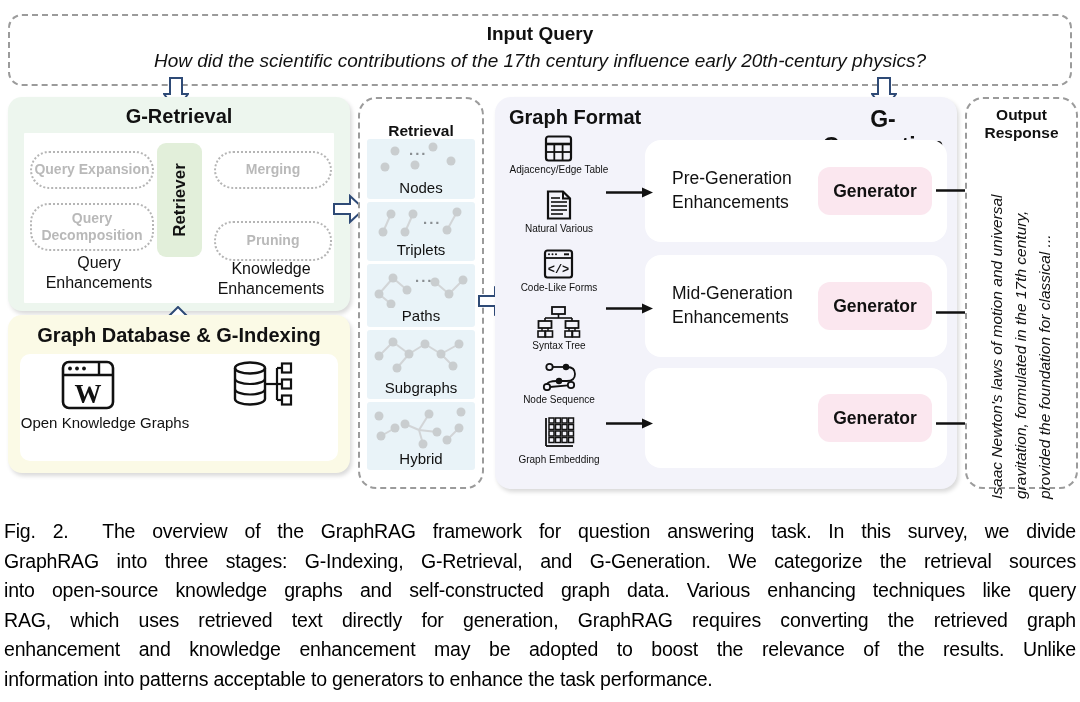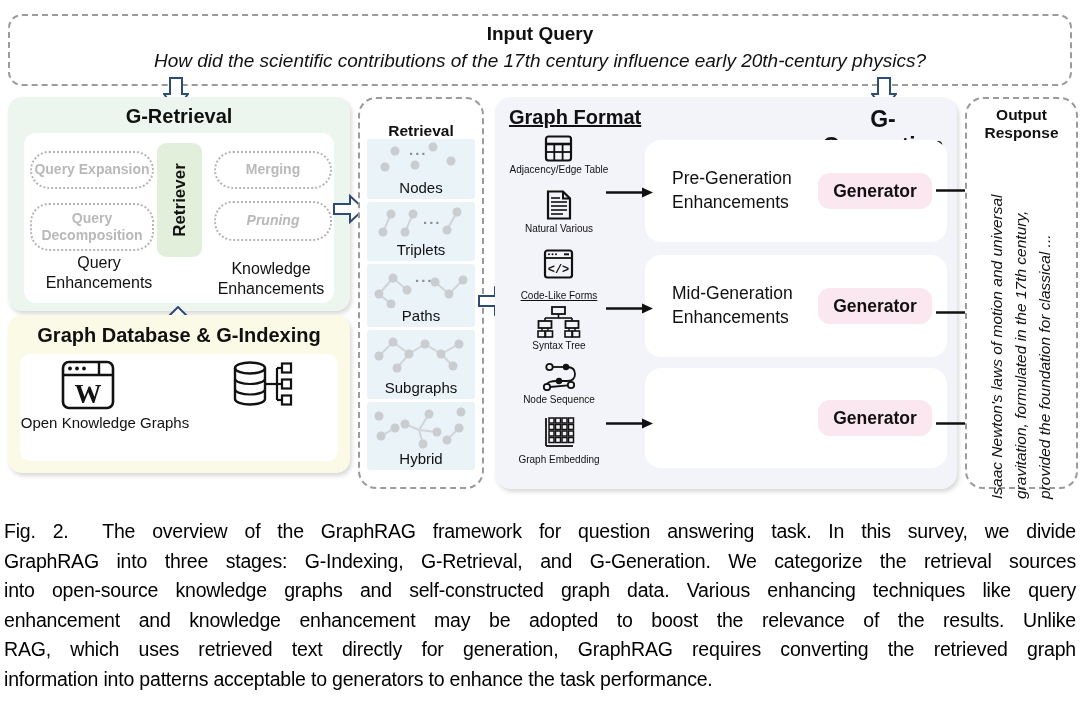--- a/index.html
+++ b/index.html
@@ -9,21 +9,21 @@
   
   .dashed{border:2px dashed #9b9b9b;border-radius:14px;background:#fff;box-sizing:border-box;}
   
   #iq{left:8px;top:14px;width:1064px;height:72px;text-align:center;}
   #iq .t{margin-top:7px;font-size:19px;font-weight:700;}
   #iq .q{margin-top:5px;font-size:19px;font-style:italic;}
   
   #gr{left:8px;top:97px;width:342px;height:214px;background:#edf6ee;border-radius:14px;
       box-shadow:2px 3px 4px rgba(0,0,0,.15);}
   #gr .t{text-align:center;margin-top:8px;font-size:20px;font-weight:700;}
-  #gr-in{left:16px;top:36px;width:310px;height:170px;background:#fff;border-radius:12px;}
+  #gr-in{left:16px;top:36px;width:310px;height:170px;background:#fff;border-radius:1px;}
   .dpill{border:2.5px dotted #b5b5b5;border-radius:19px;color:#b9b9b9;font-weight:700;
          font-size:14px;display:flex;align-items:center;justify-content:center;text-align:center;
          box-sizing:border-box;line-height:1.25;}
   .grp{font-size:16px;line-height:20px;text-align:center;color:#111;}
   #retriever{left:133px;top:10px;width:45px;height:114px;background:#e2efda;border-radius:9px;}
   #retriever span{position:absolute;left:50%;top:50%;transform:translate(-50%,-50%) rotate(-90deg);
       font-size:17px;font-weight:700;white-space:nowrap;}
   
   #gi{left:8px;top:315px;width:342px;height:158px;background:#fbfae6;border-radius:14px;
       box-shadow:2px 3px 4px rgba(0,0,0,.15);}
@@ -32,28 +32,28 @@
   .srclab{position:absolute;top:60px;font-size:15px;line-height:18px;text-align:center;}
   
   #rr{left:358px;top:97px;width:126px;height:392px;border-radius:18px;}
   #rr .t{text-align:center;margin-top:23px;font-size:15.5px;font-weight:700;line-height:18px;}
   .cell{position:absolute;left:7px;width:108px;background:#e9f3f8;border-radius:3px;}
   .cell .lab{position:absolute;bottom:3px;width:100%;text-align:center;font-size:15px;}
   .dots{position:absolute;color:#8a8f92;font-weight:700;font-size:15px;letter-spacing:2px;}
   
   #fp{left:495px;top:97px;width:462px;height:392px;background:#f3f3fa;border-radius:16px;
       box-shadow:2px 3px 4px rgba(0,0,0,.15);}
-  #fp .t1{position:absolute;left:14px;top:9px;font-size:20px;font-weight:700;text-decoration:underline;}
+  #fp .t1{position:absolute;left:14px;top:9px;font-size:20px;font-weight:700;}
   #fp .t2{position:absolute;left:322px;top:9px;width:132px;font-size:23px;font-weight:700;text-align:center;}
   .fico{position:absolute;left:38px;width:50px;text-align:center;}
   .flab{position:absolute;left:-12px;width:152px;text-align:center;font-size:10px;}
   .stage-box{position:absolute;left:150px;width:302px;background:#fff;border-radius:16px;}
   .stage-box .sl{position:absolute;left:27px;top:50%;transform:translateY(-50%);width:158px;
       font-size:17.5px;line-height:1.35;}
-  .gpill{position:absolute;right:15px;top:50%;transform:translateY(-50%);width:114px;height:36px;
+  .gpill{position:absolute;right:15px;top:50%;transform:translateY(-50%);width:114px;height:48px;
       background:#fbe7ef;border-radius:12px;display:flex;align-items:center;justify-content:center;
       font-size:17.5px;font-weight:700;}
   
   #or{left:965px;top:97px;width:113px;height:392px;border-radius:18px;}
   #or .t{text-align:center;margin-top:7px;font-size:15.5px;font-weight:700;line-height:18px;}
   #or .rot{position:absolute;left:54px;top:232px;width:336px;transform:translate(-50%,-50%) rotate(-90deg);
       font-size:15.5px;font-style:italic;line-height:1.55;text-align:left;color:#111;}
   
   #cap{left:4px;top:517px;width:1072px;font-size:19.5px;letter-spacing:-0.2px;line-height:29.5px;color:#000;}
   #cap .cl{text-align:justify;text-align-last:justify;white-space:pre-wrap;}
@@ -79,21 +79,21 @@
 
   <div id="gr" class="abs">
     <div class="t">G-Retrieval</div>
     <div id="gr-in" class="abs">
       <div class="abs dpill" style="left:6px;top:18px;width:124px;height:38px;">Query Expansion</div>
       <div class="abs dpill" style="left:6px;top:70px;width:124px;height:48px;">Query Decomposition</div>
       <div id="retriever" class="abs">
         <span>Retriever</span>
       </div>
       <div class="abs dpill" style="left:190px;top:18px;width:118px;height:38px;">Merging</div>
-      <div class="abs dpill" style="left:190px;top:68px;width:118px;height:40px;font-style:italic;">Pruning</div>
+      <div class="abs dpill" style="left:190px;top:88px;width:118px;height:40px;">Pruning</div>
       <div class="abs grp" style="left:0px;top:120px;width:150px;">Query Enhancements</div>
       <div class="abs grp" style="left:172px;top:126px;width:150px;">Knowledge Enhancements</div>
     </div>
   </div>
 
   <svg class="abs" style="left:165px;top:306px;" width="26" height="29">
     <polygon points="7,28 19,28 19,13 25,13 13,1 1,13 7,13" fill="#fff" stroke="#2e4a76" stroke-width="2"></polygon>
   </svg>
 
   <div id="gi" class="abs">
@@ -276,21 +276,21 @@
 
     <svg class="fico" style="top:152px;" width="50" height="30">
       <rect x="12" y="1.5" width="27" height="27" rx="2.5" fill="none" stroke="#111" stroke-width="2.2"></rect>
       <line x1="12" y1="9" x2="39" y2="9" stroke="#111" stroke-width="1.8"></line>
       <circle cx="16" cy="5.3" r="1" fill="#111"></circle>
         <circle cx="19.5" cy="5.3" r="1" fill="#111"></circle>
         <circle cx="23" cy="5.3" r="1" fill="#111"></circle>
       <line x1="31" y1="5.3" x2="36" y2="5.3" stroke="#111" stroke-width="2"></line>
       <text x="25.5" y="24" text-anchor="middle" font-family="Liberation Mono,monospace" font-size="12" font-weight="700" fill="#111">&lt;/&gt;</text>
     </svg>
-    <div class="flab" style="top:193px;text-decoration:underline;">Code-Like Forms</div>
+    <div class="flab" style="top:185px;">Code-Like Forms</div>
 
     <svg class="fico" style="top:209px;" width="50" height="32">
       <rect x="19" y="1" width="13" height="7" fill="none" stroke="#111" stroke-width="1.8"></rect>
       <line x1="25.5" y1="8" x2="25.5" y2="12" stroke="#111" stroke-width="1.6"></line>
       <line x1="12" y1="12" x2="39" y2="12" stroke="#111" stroke-width="1.6"></line>
       <line x1="12" y1="12" x2="12" y2="15" stroke="#111" stroke-width="1.6"></line>
       <line x1="39" y1="12" x2="39" y2="15" stroke="#111" stroke-width="1.6"></line>
       <rect x="5.5" y="15" width="13" height="7" fill="none" stroke="#111" stroke-width="1.8"></rect>
       <rect x="32.5" y="15" width="13" height="7" fill="none" stroke="#111" stroke-width="1.8"></rect>
       <g stroke="#111" stroke-width="1.4">
@@ -386,18 +386,18 @@
 
   <div id="or" class="abs dashed">
     <div class="t">Output Response</div>
     <div class="rot">Isaac Newton's laws of motion and universal gravitation, formulated in the 17th century, provided the foundation for classical ...</div>
   </div>
 
   <div id="cap" class="abs">
     <div class="cl">Fig. 2.  The overview of the GraphRAG framework for question answering task. In this survey, we divide</div>
     <div class="cl">GraphRAG into three stages: G-Indexing, G-Retrieval, and G-Generation. We categorize the retrieval sources</div>
     <div class="cl">into open-source knowledge graphs and self-constructed graph data. Various enhancing techniques like query</div>
+    <div class="cl">RAG, which uses retrieved text directly for generation, GraphRAG requires converting the retrieved graph</div>
     <div class="cl">enhancement and knowledge enhancement may be adopted to boost the relevance of the results. Unlike</div>
-    <div class="cl">RAG, which uses retrieved text directly for generation, GraphRAG requires converting the retrieved graph</div>
     <div class="cl last">information into patterns acceptable to generators to enhance the task performance.</div>
   </div>
 
 </div>
 
 </body></html>

